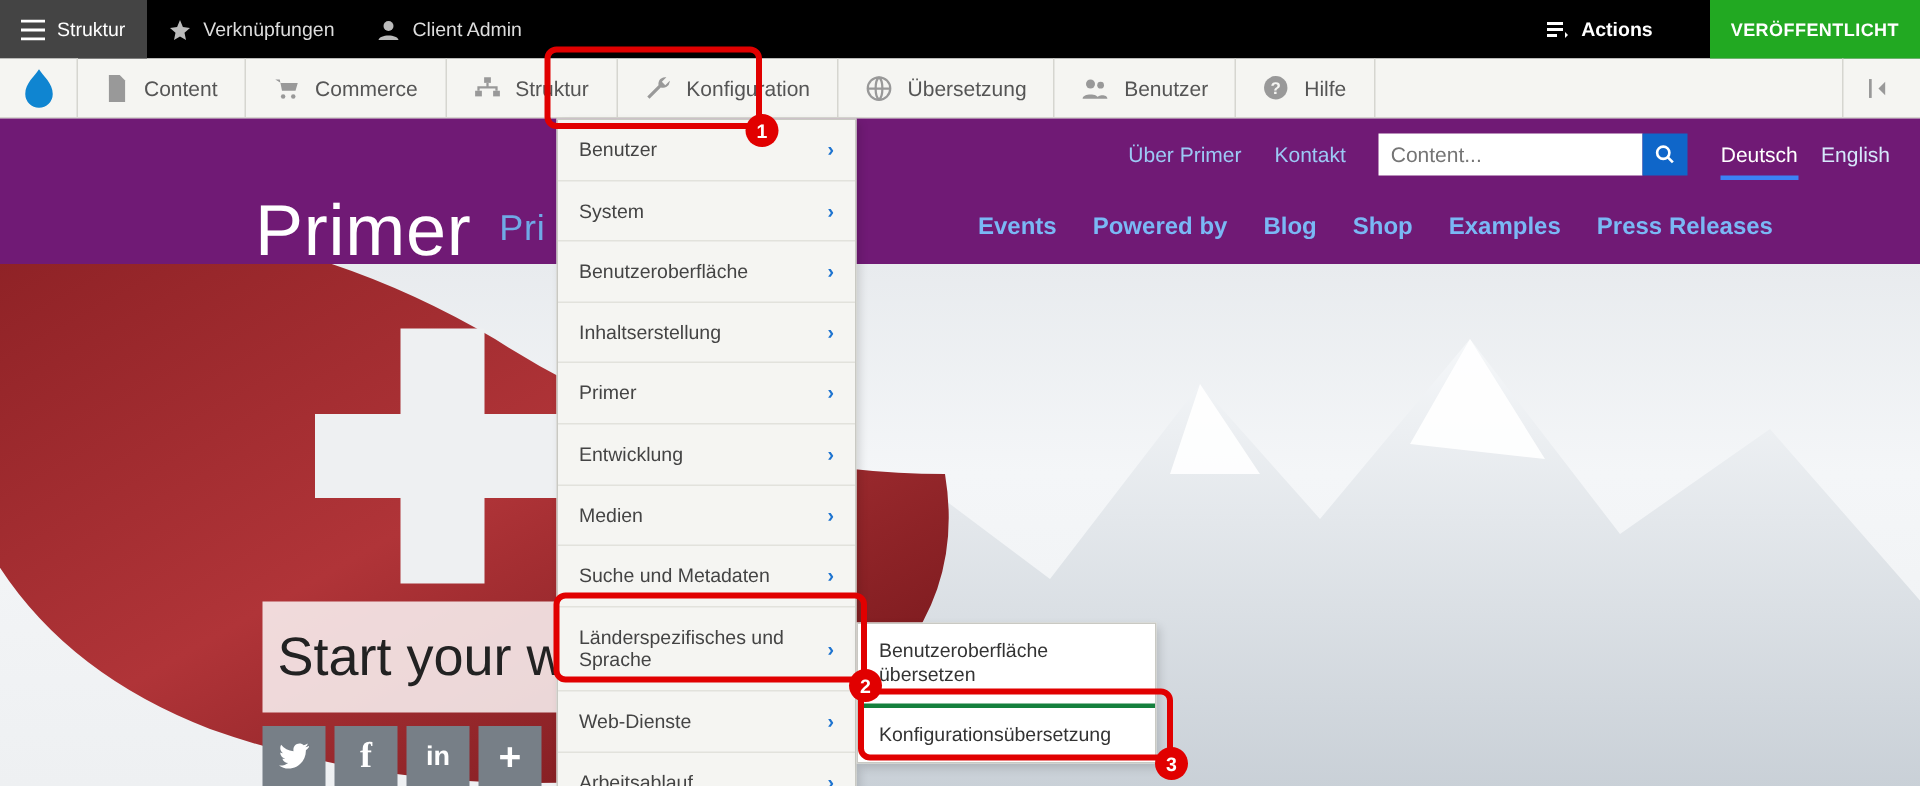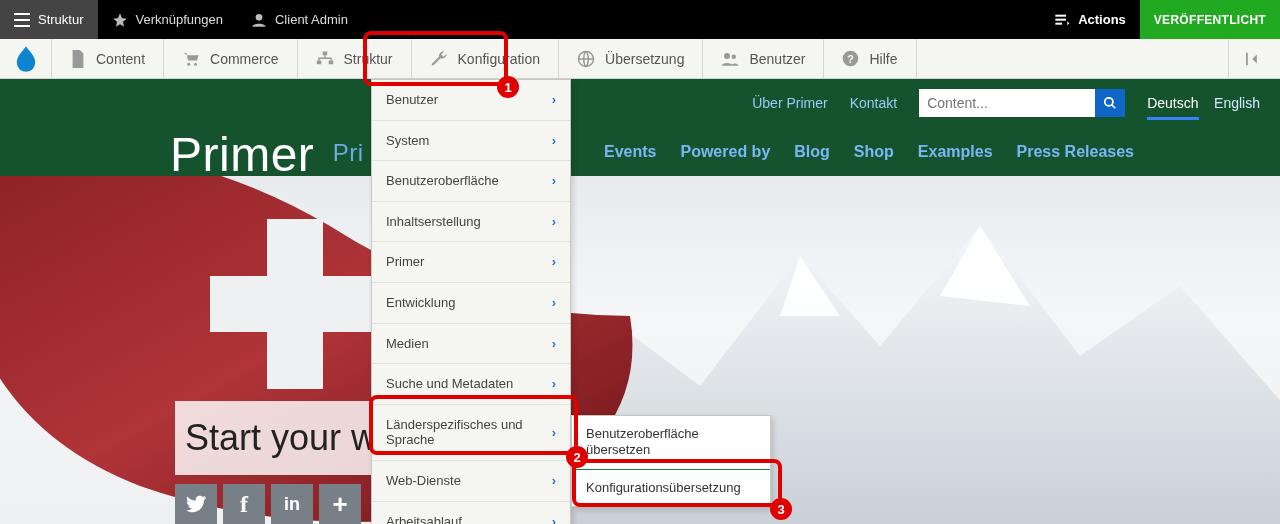--- a/index.html
+++ b/index.html
@@ -3,33 +3,33 @@
 <meta charset="utf-8">
 <style>
 * { margin: 0; padding: 0; box-sizing: border-box; font-family: Arial, Helvetica, sans-serif; }
 body { width: 1280px; height: 524px; overflow: hidden; position: relative; background: #fff; }
 
 
 .topbar { height: 39px; background: #000; display: flex; align-items: center; color: #ddd; font-size: 13px; }
 .topbar .left { display: flex; align-items: center; height: 100%; }
 .topbar .item { display: flex; align-items: center; padding: 0 14px; height: 100%; gap: 8px; cursor: pointer; }
 .topbar .item.active { background: #444; color: #fff; }
-.topbar .right { margin-left: auto; display: flex; align-items: center; height: 100%; }
+.topbar .right { margin-left: auto; display: flex; align-items: center; height: 100%; gap: 24px; }
 .topbar .pub { background: #22a922; color: #fff; font-weight: bold; padding: 0 14px; height: 100%; display: flex; align-items: center; font-size: 12px; letter-spacing: 0.3px; }
 .topbar .actions { display: flex; align-items: center; gap: 8px; padding: 0 14px; font-weight: bold; font-size: 13px; color: #fff; }
 
 
 .toolbar { height: 40px; background: #f5f5f2; border-bottom: 1px solid #d6d6d0; display: flex; align-items: stretch; font-size: 14px; color: #555; }
 .toolbar .titem { display: flex; align-items: center; gap: 10px; padding: 0 18px; border-right: 1px solid #d6d6d0; cursor: pointer; }
 .toolbar .titem svg { color: #888; }
 .toolbar .logo-cell { width: 52px; display: flex; align-items: center; justify-content: center; border-right: 1px solid #d6d6d0; background: #f5f5f2; }
 .toolbar .right-cell { margin-left: auto; width: 52px; display: flex; align-items: center; justify-content: center; border-left: 1px solid #d6d6d0; cursor: pointer; }
 
 
-.siteheader { background: #14532d; height: 97px; position: relative; }
+.siteheader { background: #701a75; height: 97px; position: relative; padding-left: 48px; }
 .site-top { height: 48px; display: flex; align-items: center; justify-content: flex-end; padding: 0 20px 0 0; gap: 22px; font-size: 14px; }
 .site-top a { color: #9cc9f5; text-decoration: none; }
 .site-top .lang a { color: #d6e8fb; padding-bottom: 6px; }
 .site-top .lang a.active { border-bottom: 3px solid #3b82f6; color: #fff; }
 .searchwrap { display: flex; }
 .searchwrap input { width: 176px; height: 28px; padding: 0 8px; border: none; font-size: 14px; outline: none; }
 .searchwrap .sbtn { width: 30px; height: 28px; background: #0f66c9; display: flex; align-items: center; justify-content: center; color: #fff; cursor: pointer; }
 .site-nav { height: 49px; display: flex; align-items: center; gap: 24px; padding-left: 604px; font-size: 16px; }
 .site-nav a { color: #7ab8f5; text-decoration: none; font-weight: bold; }
 .brand { position: absolute; left: 170px; top: 48px; color: #fff; font-size: 48px; font-weight: 500; font-family: Georgia, serif; letter-spacing: 0.5px; }
@@ -43,21 +43,21 @@
 .social { position: absolute; left: 175px; bottom: 0; display: flex; gap: 6px; }
 .social .sbox { width: 42px; height: 40px; background: #777f87; display: flex; align-items: center; justify-content: center; color: #fff; font-weight: bold; font-size: 18px; cursor: pointer; }
 
 
 .dropdown { position: absolute; left: 371px; top: 79px; width: 200px; background: #f5f5f2; border: 1px solid #c9c9c3; box-shadow: 2px 3px 6px rgba(0,0,0,0.15); z-index: 50; }
 .dropdown .ditem { display: flex; align-items: center; justify-content: space-between; padding: 12px 14px; font-size: 13px; color: #444; border-bottom: 1px solid #e2e2dc; cursor: pointer; line-height: 1.2; }
 .dropdown .ditem:last-child { border-bottom: none; }
 .dropdown .ditem .chev { color: #1e74d0; font-weight: bold; }
 
 .submenu { position: absolute; left: 571px; top: 415px; width: 200px; background: #fff; border: 1px solid #c9c9c3; box-shadow: 2px 3px 6px rgba(0,0,0,0.15); z-index: 60; }
-.submenu .ditem { padding: 10px 14px; font-size: 13px; color: #333; border-bottom: 1px solid #15803d; cursor: pointer; line-height: 1.25; }
+.submenu .ditem { padding: 10px 14px; font-size: 13px; color: #333; border-bottom: 3px solid #15803d; cursor: pointer; line-height: 1.25; }
 .submenu .ditem:last-child { border-bottom: none; }
 
 
 .hl { position: absolute; border: 4px solid #e10000; border-radius: 8px; z-index: 100; pointer-events: none; }
 .badge { position: absolute; width: 22px; height: 22px; border-radius: 50%; background: #e10000; color: #fff; font-size: 13px; font-weight: bold; display: flex; align-items: center; justify-content: center; z-index: 101; pointer-events: none; }
 </style>
 </head>
 <body>
 
 <div class="topbar">

